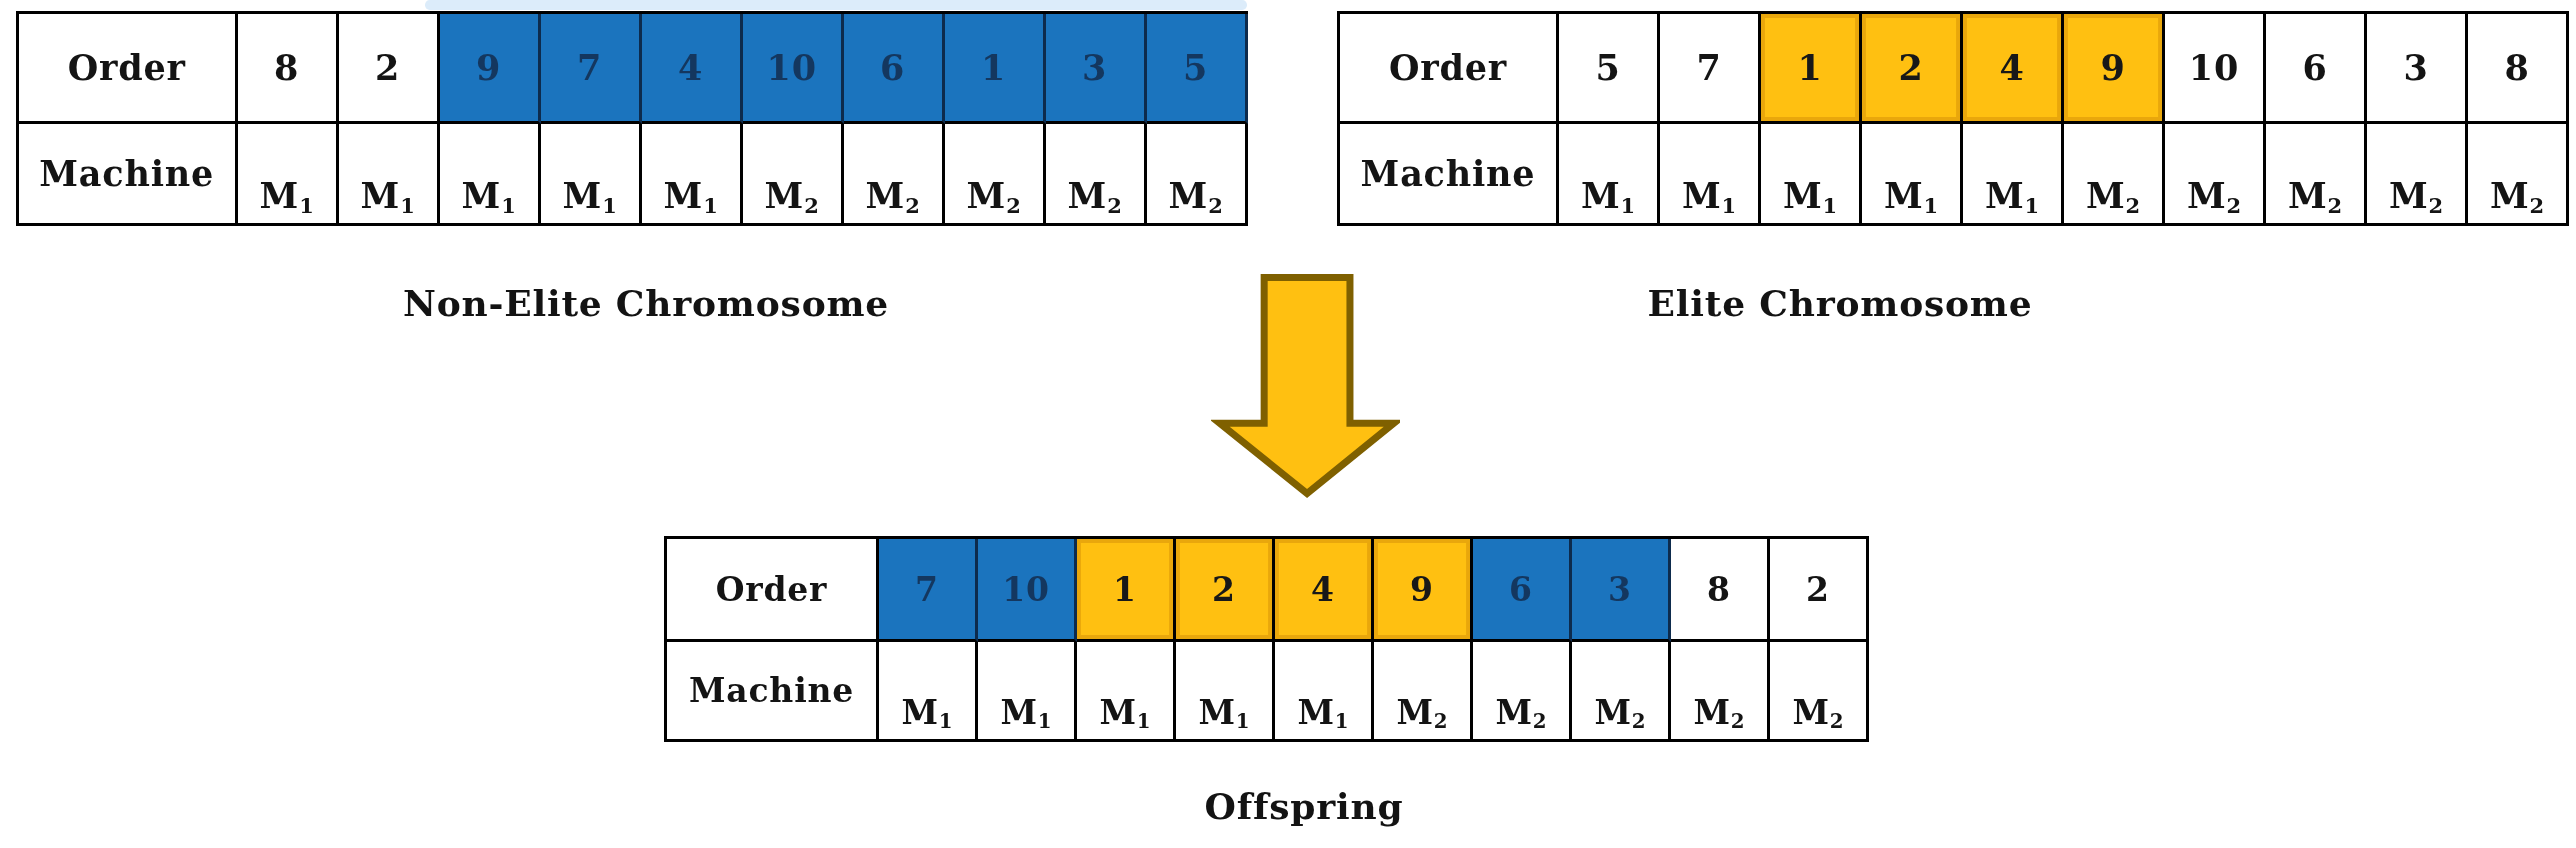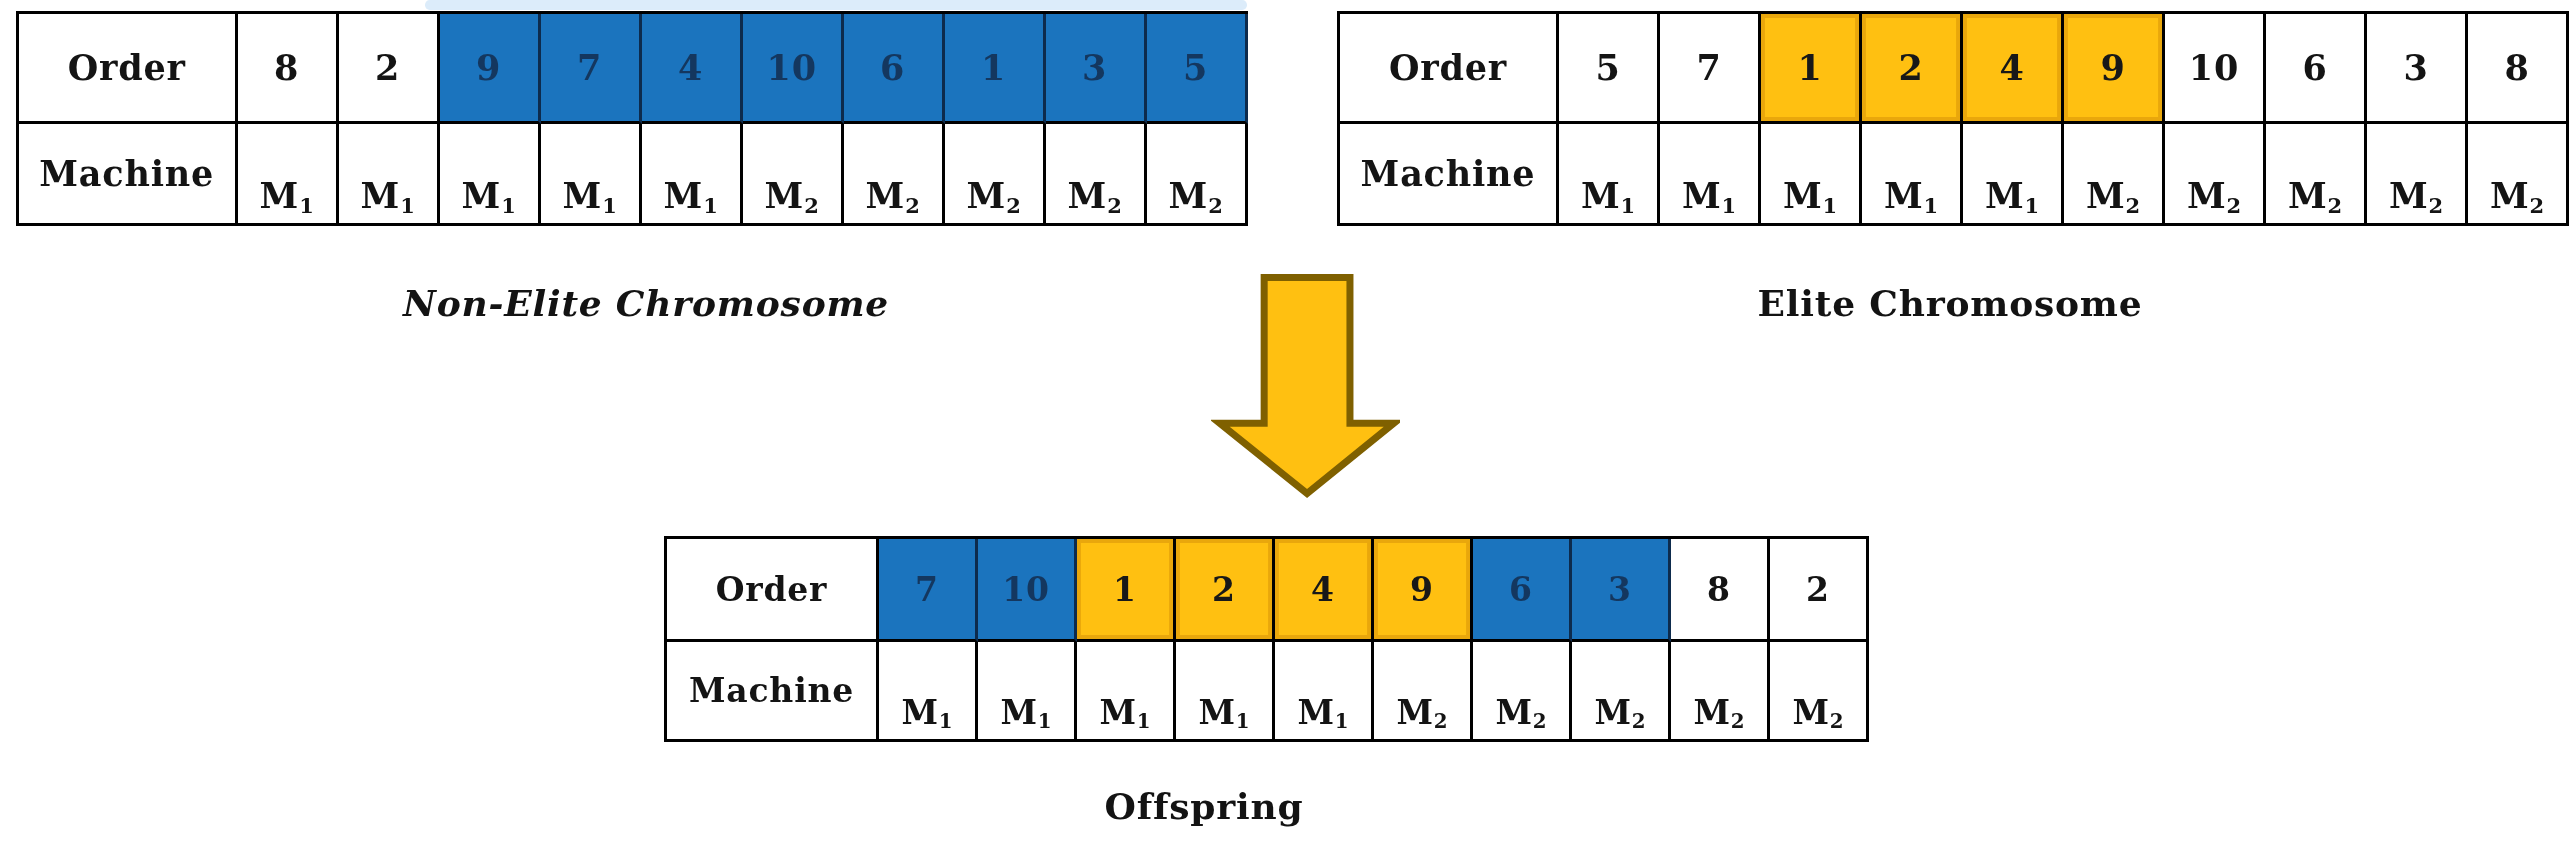--- a/index.html
+++ b/index.html
@@ -66,23 +66,23 @@
   
   .tbl-label{
     position:absolute;
     transform:translateX(-50%);
     font-weight:bold;
     font-size:36px;
     color:#131313;
     white-space:nowrap;
     letter-spacing:0.8px;
   }
-  #lbl-nonelite{left:646px;top:282px;font-style:italic;}
-  #lbl-elite{left:1950px;top:282px;}
-  #lbl-offspring{left:1204px;top:785px;}
+  #lbl-nonelite{left:646px;top:282px;}
+  #lbl-elite{left:1840px;top:282px;}
+  #lbl-offspring{left:1304px;top:785px;}
 
   
   #arrow{
     position:absolute;
     left:1211px;top:272px;
     width:189px;height:234px;
   }
 
   
   .glow{

